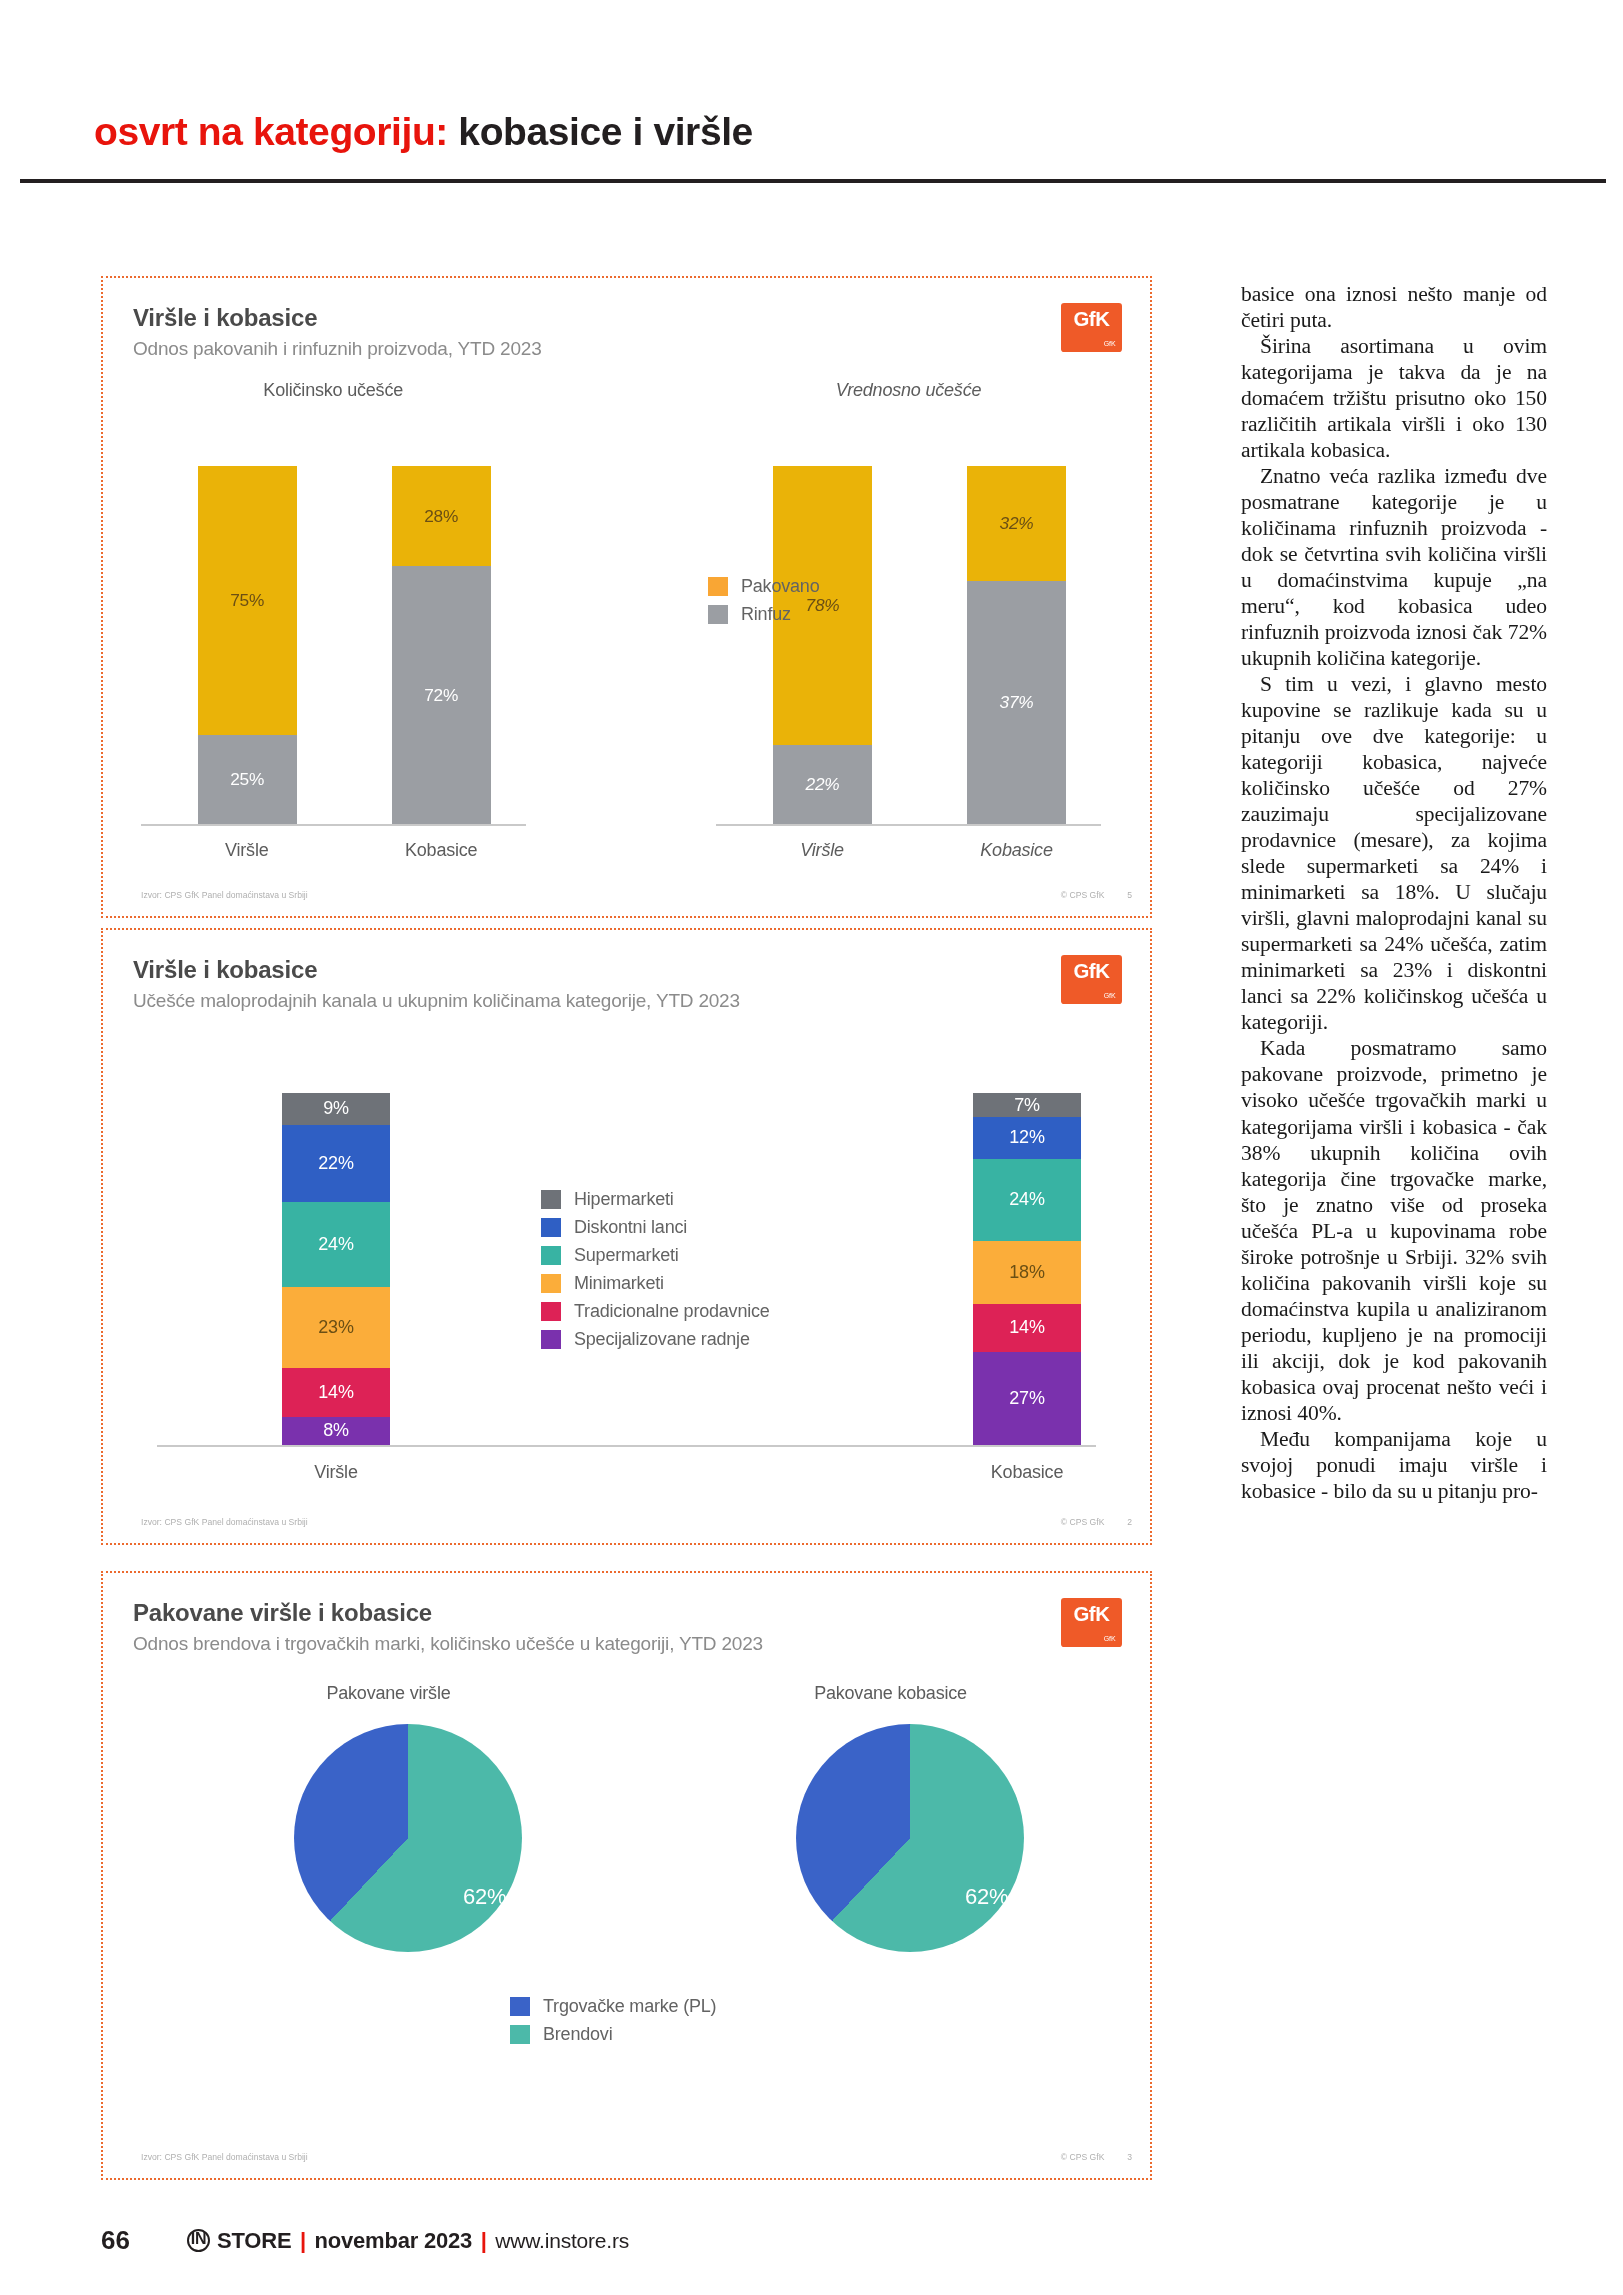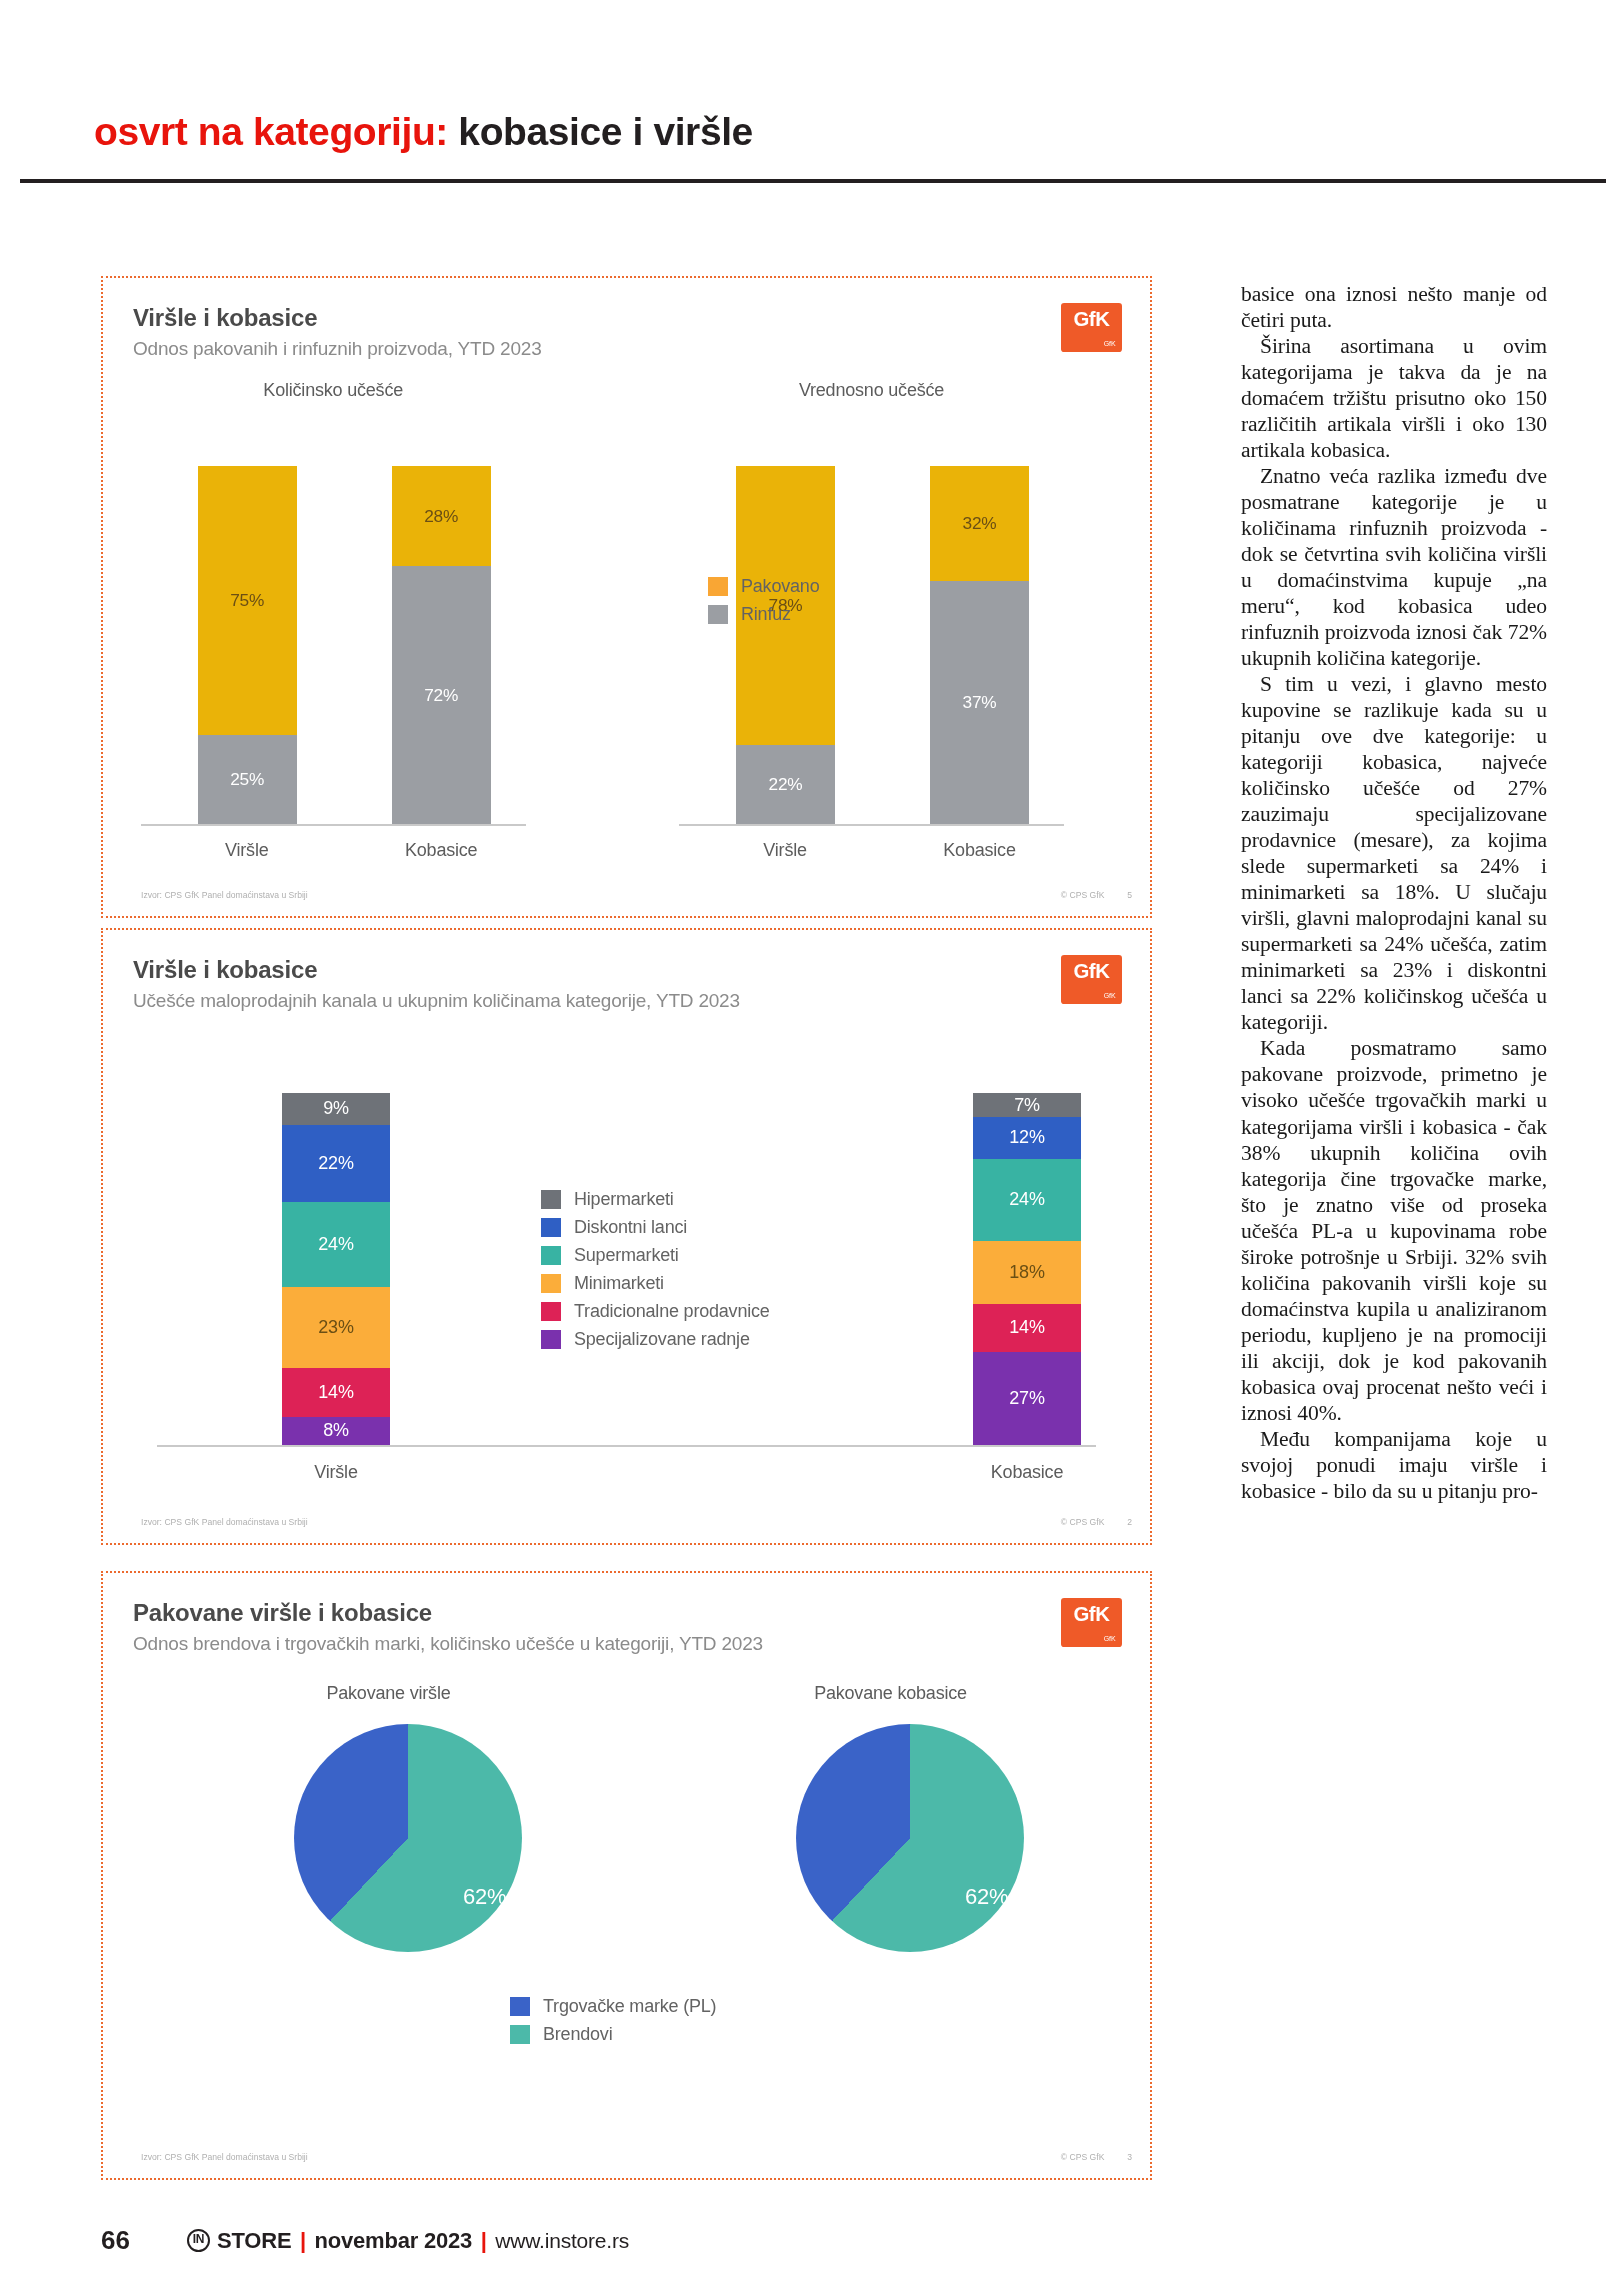--- a/index.html
+++ b/index.html
@@ -35,21 +35,21 @@
 
   .slide-foot{position:absolute;left:38px;right:18px;bottom:15.7px;
               display:flex;justify-content:space-between;align-items:flex-end;
               font-size:8.6px;color:#b0b0b0;letter-spacing:0;}
   .slide-foot .pg{margin-left:20.4px;}
 
   
   .c1-wrap{position:absolute;left:30px;top:102px;right:30px;bottom:44px;}
   .c1-group{position:absolute;top:0;bottom:0;}
   #c1-g1{left:15.7px;width:369px;}
-  #c1-g2{left:554px;width:369px;}
+  #c1-g2{left:591px;width:369px;font-style:italic;}
   .grp-title{position:absolute;left:0;right:0;top:0;text-align:center;
              font-size:18px;color:#5c5c5c;letter-spacing:-0.2px;}
   .axis-line{position:absolute;left:-7.9px;right:-7.9px;bottom:46px;height:2.4px;background:#c9c9c9;}
   .col{position:absolute;bottom:48px;width:99px;display:flex;flex-direction:column;}
   .col.a{left:49px;}
   .col.b{left:243px;}
   .seg{position:relative;display:flex;align-items:center;justify-content:center;
        font-size:17.3px;letter-spacing:-0.2px;}
   .seg.pak{background:#eab308;color:#6b4f14;}
   .seg.rin{background:#9b9ea3;color:#ffffff;}
@@ -97,21 +97,21 @@
              -webkit-hyphens:none;hyphens:none;}
   .textcol p + p{margin-top:0;text-indent:19px;}
 
   
   .pfoot{position:absolute;left:101px;top:2221px;width:1492px;height:39px;
          display:flex;align-items:center;}
   .pfoot .num{font-size:26px;font-weight:bold;color:#231f20;width:86px;}
   .pfoot .brand{display:flex;align-items:center;font-size:22px;font-weight:bold;color:#231f20;
                 letter-spacing:-0.2px;}
   .pfoot .cmark{display:inline-block;width:19px;height:19px;border:2px solid #231f20;
-                border-radius:50%;margin-right:7px;font-size:12px;font-weight:bold;
+                border-radius:50%;margin-right:7px;font-size:16px;font-weight:bold;
                 line-height:16.5px;text-align:center;}
   .pfoot .sep{color:#e8140c;margin:0 8.6px;font-weight:bold;}
   .pfoot .url{font-size:21px;font-weight:normal;color:#231f20;letter-spacing:-0.2px;}
 </style>
 </head>
 <body>
 
 <div class="page-header">
   <div class="hdr-line"><span class="hdr-red">osvrt na kategoriju:</span><span class="hdr-blk"> kobasice i viršle</span></div>
 </div>

